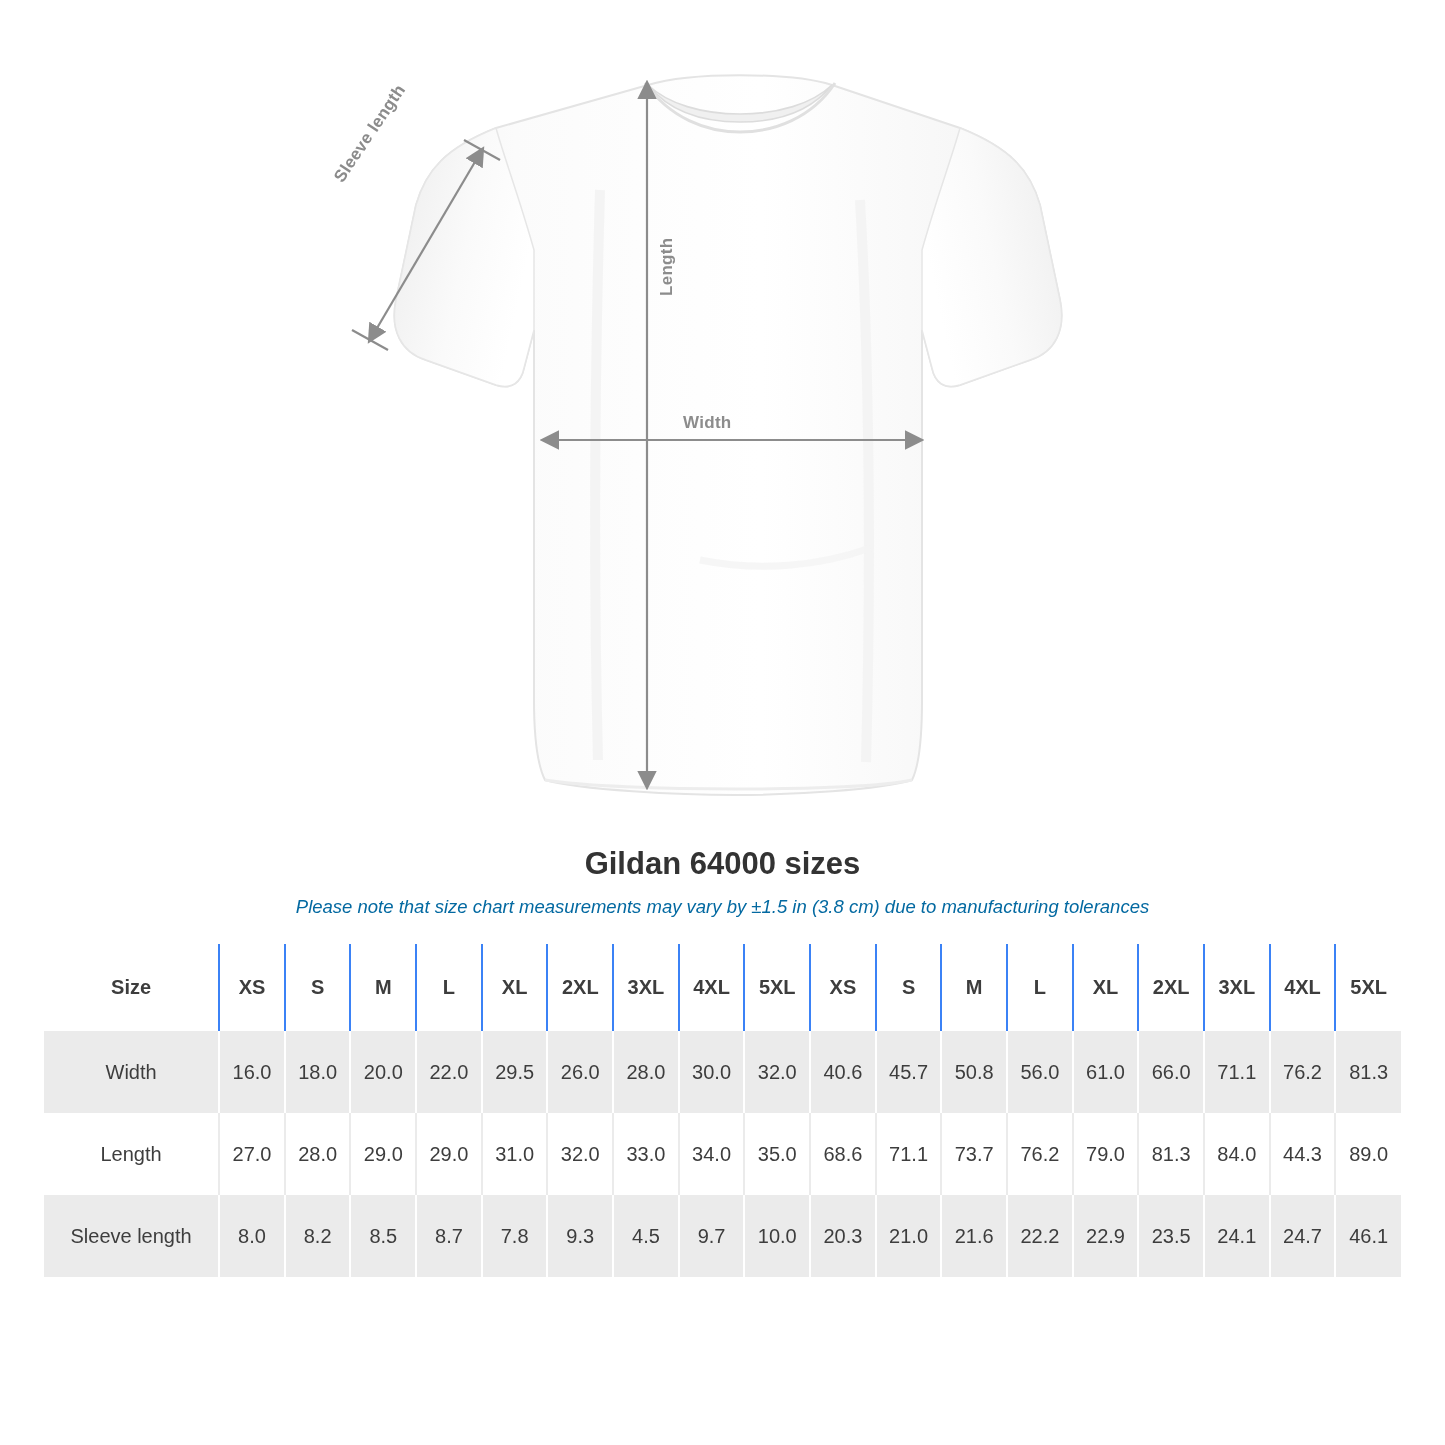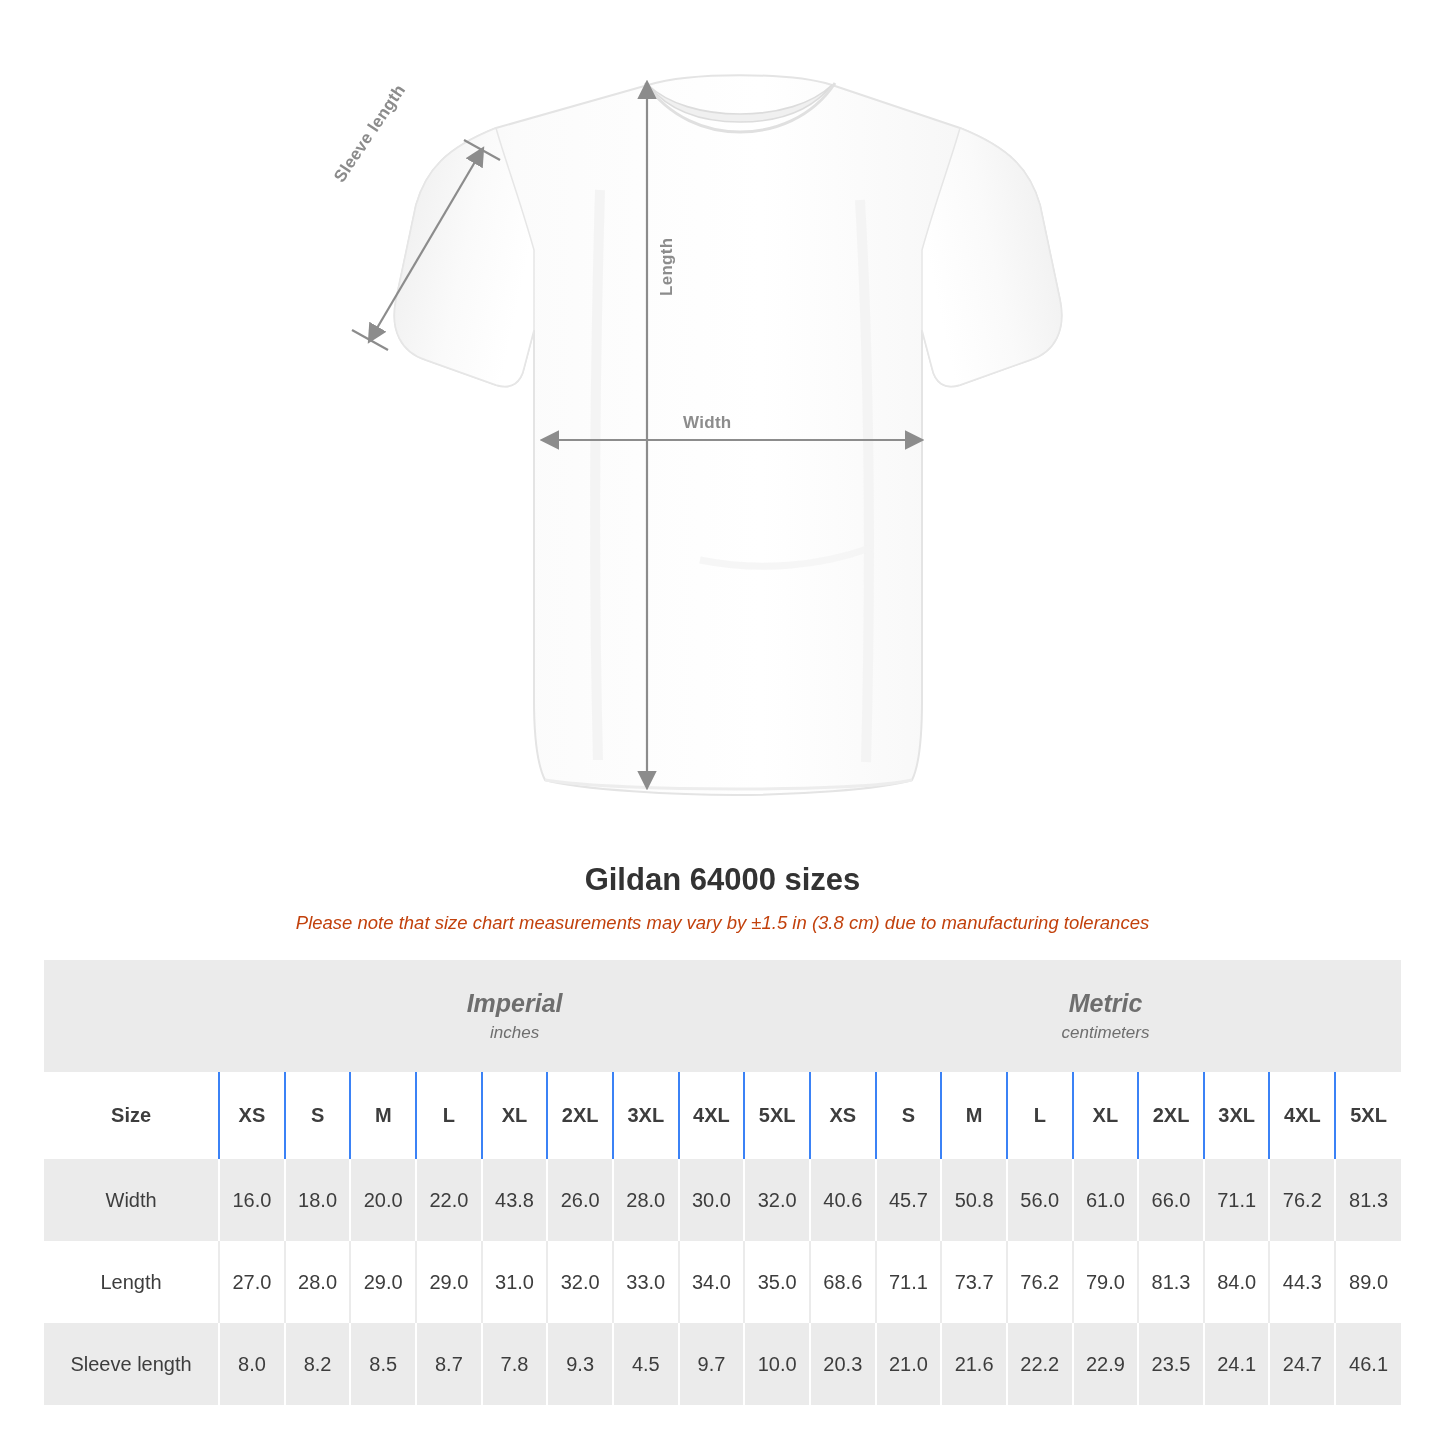--- a/index.html
+++ b/index.html
@@ -55,26 +55,26 @@
 
   
   .title-block {
     text-align: center;
     padding-top: 16px;
   }
   .chart-title {
     font-size: 31px;
     font-weight: bold;
     color: #333333;
-    margin: 16px 0 14px 0;
+    margin: 0 0 14px 0;
   }
   .chart-note {
     font-size: 18.5px;
     font-style: italic;
-    color: #c2410c;
+    color: #0369a1;
     margin: 0;
   }
 
   
   .table-wrap {
     margin: 26px 44px 0 44px;
   }
   table.size-table {
     border-collapse: collapse;
     width: 1357px;
@@ -248,31 +248,20 @@
         <col class="col-cell">
         <col class="col-cell">
         <col class="col-cell">
         <col class="col-cell">
       <col class="col-cell">
         <col class="col-cell">
         <col class="col-cell">
         <col class="col-cell">
     </colgroup>
     <tbody>
-      <tr class="unit-head">
-        <td></td>
-        <td colspan="9">
-          <div class="unit-name">Imperial</div>
-          <div class="unit-sub">inches</div>
-        </td>
-        <td colspan="9">
-          <div class="unit-name">Metric</div>
-          <div class="unit-sub">centimeters</div>
-        </td>
-      </tr>
 
       <tr class="row-sizes">
         <td class="rowhead">Size</td>
         <td>XS</td>
         <td>S</td>
         <td>M</td>
         <td>L</td>
         <td>XL</td>
         <td>2XL</td>
         <td>3XL</td>
@@ -288,21 +277,21 @@
         <td>4XL</td>
         <td>5XL</td>
       </tr>
 
       <tr class="data-row shade">
         <td class="rowhead">Width</td>
         <td>16.0</td>
         <td>18.0</td>
         <td>20.0</td>
         <td>22.0</td>
-        <td>43.8</td>
+        <td>29.5</td>
         <td>26.0</td>
         <td>28.0</td>
         <td>30.0</td>
         <td>32.0</td>
         <td>40.6</td>
         <td>45.7</td>
         <td>50.8</td>
         <td>56.0</td>
         <td>61.0</td>
         <td>66.0</td>

